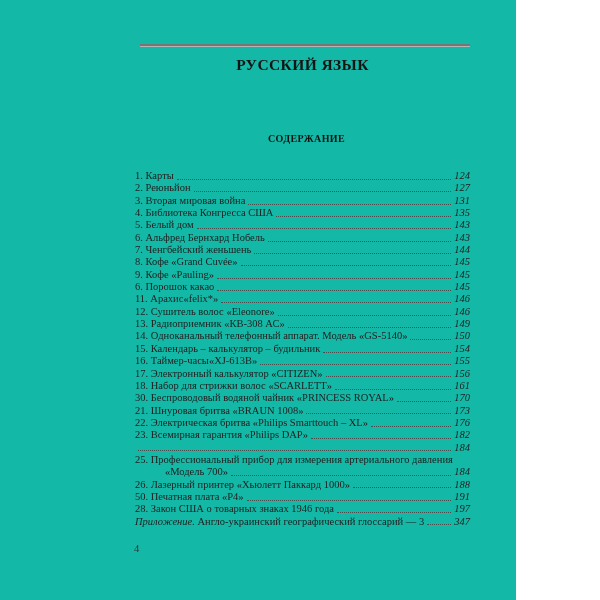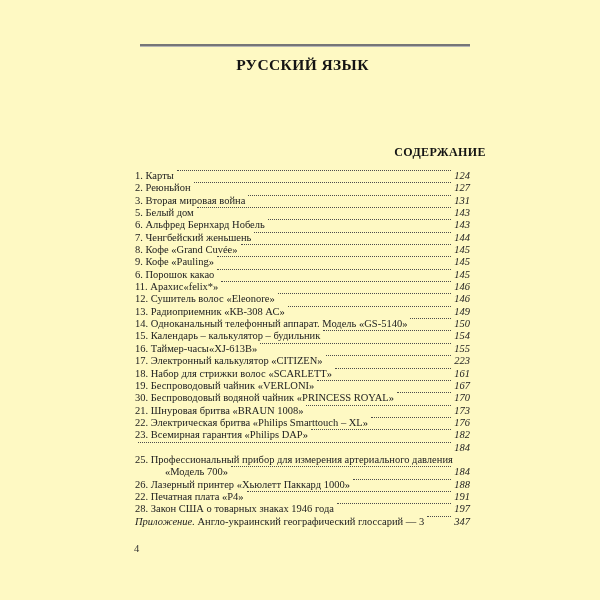--- a/index.html
+++ b/index.html
@@ -7,23 +7,23 @@
     padding: 0;
     width: 600px;
     height: 600px;
     background: #ffffff;
     font-family: "Liberation Serif", "DejaVu Serif", serif;
     color: #1e1e1e;
     overflow: hidden;
   }
   .sheet {
     position: relative;
-    width: 600px;
+    width: 516px;
     height: 600px;
-    background: #fef9c3;
+    background: #14b8a6;
   }
   .col {
     position: absolute;
     left: 135px;
     top: 0;
     width: 335px;
     height: 600px;
   }
   .rule {
     position: absolute;
@@ -44,36 +44,36 @@
     font-size: 15.5px;
     font-weight: bold;
     letter-spacing: 0.4px;
     color: #141414;
   }
   .contents-title {
     position: absolute;
     top: 129px;
     left: 0;
     width: 100%;
-    margin: 16px;
-    text-align: right;
-    font-size: 12px;
+    margin: 4px;
+    text-align: center;
+    font-size: 10px;
     font-weight: bold;
     letter-spacing: 0.4px;
     color: #141414;
   }
   #toc-list {
     position: absolute;
     top: 170px;
     left: 0;
     right: 0;
   }
   .toc-line {
     display: flex;
-    align-items: flex-start;
+    align-items: flex-end;
     height: 12.35px;
     line-height: 12.35px;
     font-size: 10.5px;
     white-space: nowrap;
     color: #222222;
   }
   .toc-line .t {
     flex: 0 0 auto;
   }
   .toc-line .t em {
@@ -119,20 +119,25 @@
           <span class="t">2. Реюньйон</span>
           <span class="leader"></span>
           <span class="pg">127</span>
         </div>
         <div class="toc-line">
           <span class="t">3. Вторая мировая война</span>
           <span class="leader"></span>
           <span class="pg">131</span>
         </div>
         <div class="toc-line">
+          <span class="t">4. Библиотека Конгресса США</span>
+          <span class="leader"></span>
+          <span class="pg">135</span>
+        </div>
+        <div class="toc-line">
           <span class="t">5. Белый дом</span>
           <span class="leader"></span>
           <span class="pg">143</span>
         </div>
         <div class="toc-line">
           <span class="t">6. Альфред Бернхард Нобель</span>
           <span class="leader"></span>
           <span class="pg">143</span>
         </div>
         <div class="toc-line">
@@ -181,31 +186,26 @@
           <span class="pg">154</span>
         </div>
         <div class="toc-line">
           <span class="t">16. Таймер-часы«XJ-613B»</span>
           <span class="leader"></span>
           <span class="pg">155</span>
         </div>
         <div class="toc-line">
           <span class="t">17. Электронный калькулятор «CITIZEN»</span>
           <span class="leader"></span>
-          <span class="pg">223</span>
+          <span class="pg">156</span>
         </div>
         <div class="toc-line">
           <span class="t">18. Набор для стрижки волос «SCARLETT»</span>
           <span class="leader"></span>
           <span class="pg">161</span>
-        </div>
-        <div class="toc-line">
-          <span class="t">19. Беспроводовый чайник «VERLONI»</span>
-          <span class="leader"></span>
-          <span class="pg">167</span>
         </div>
         <div class="toc-line">
           <span class="t">30. Беспроводовый водяной чайник «PRINCESS ROYAL»</span>
           <span class="leader"></span>
           <span class="pg">170</span>
         </div>
         <div class="toc-line">
           <span class="t">21. Шнуровая бритва «BRAUN 1008»</span>
           <span class="leader"></span>
           <span class="pg">173</span>
@@ -232,21 +232,21 @@
           <span class="t">«Модель 700»</span>
           <span class="leader"></span>
           <span class="pg">184</span>
         </div>
         <div class="toc-line">
           <span class="t">26. Лазерный принтер «Хьюлетт Паккард 1000»</span>
           <span class="leader"></span>
           <span class="pg">188</span>
         </div>
         <div class="toc-line">
-          <span class="t">22. Печатная плата «Р4»</span>
+          <span class="t">50. Печатная плата «Р4»</span>
           <span class="leader"></span>
           <span class="pg">191</span>
         </div>
         <div class="toc-line">
           <span class="t">28. Закон США о товарных знаках 1946 года</span>
           <span class="leader"></span>
           <span class="pg">197</span>
         </div>
         <div class="toc-line">
           <span class="t"><em>Приложение.</em> Англо-украинский географический глоссарий — 3</span>

